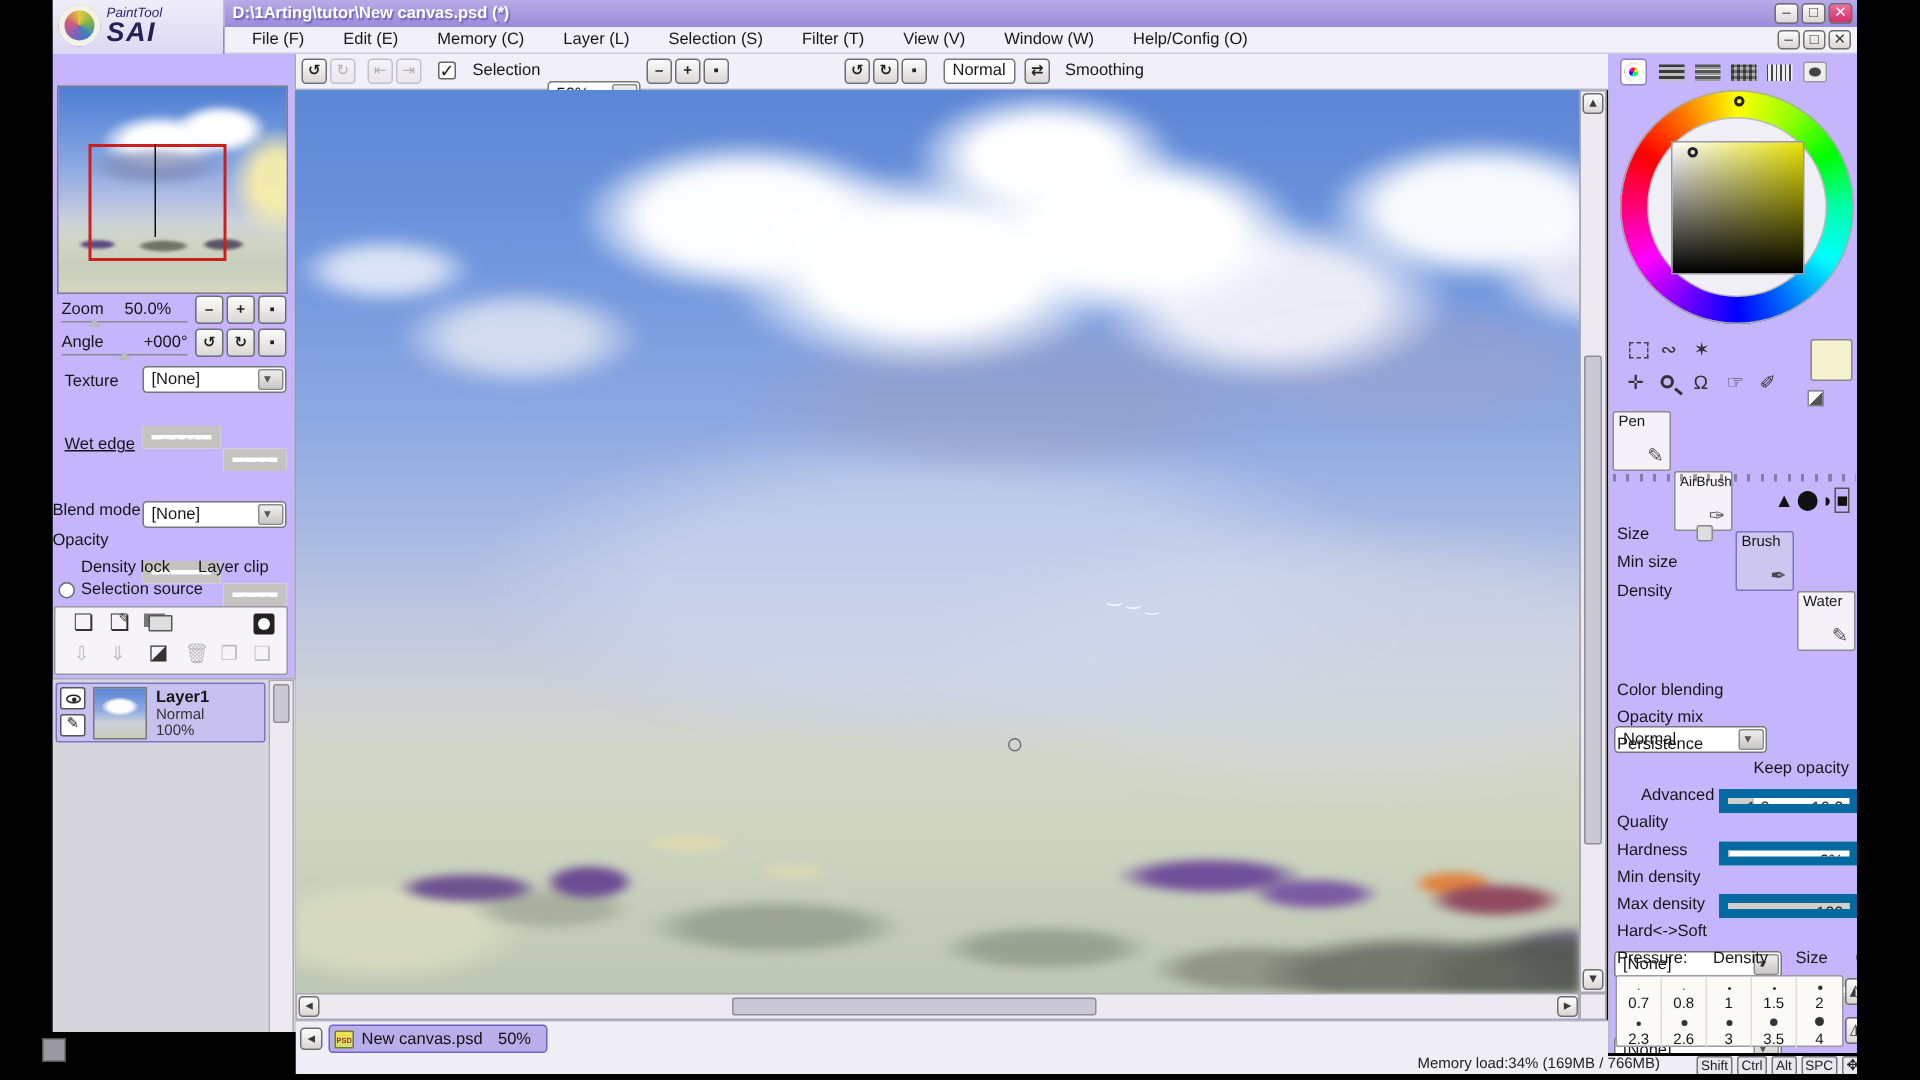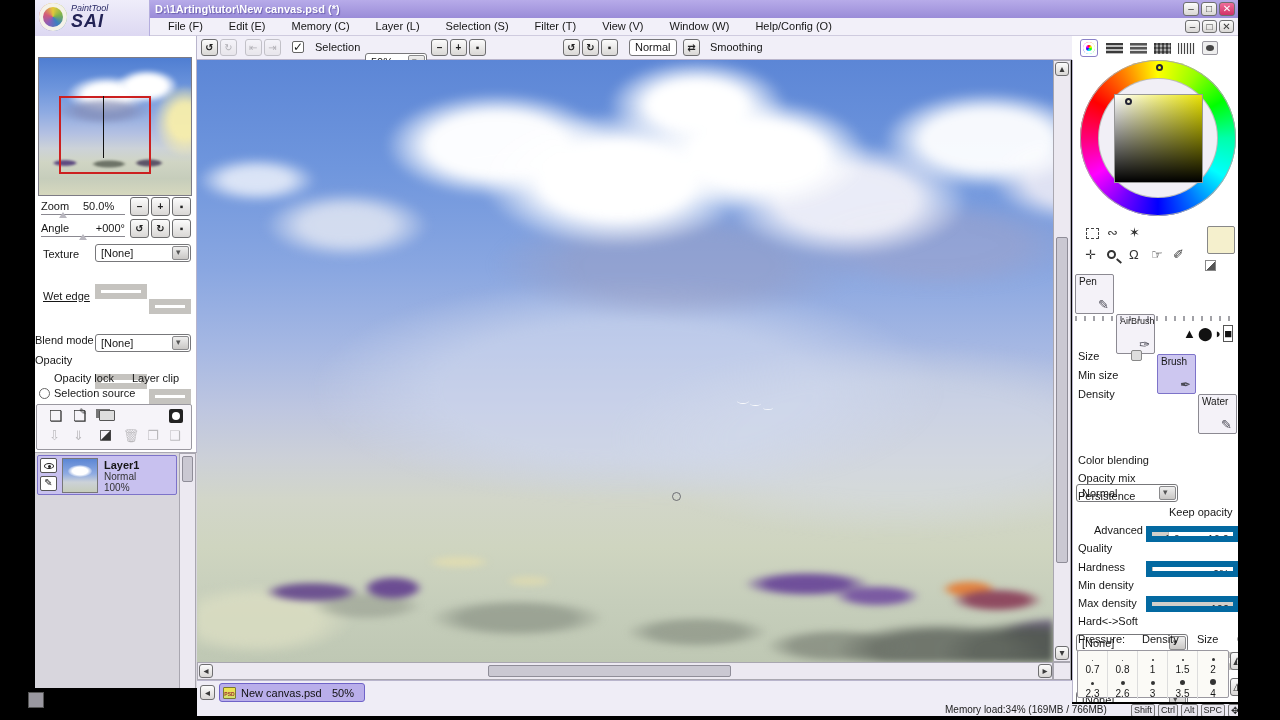--- a/index.html
+++ b/index.html
@@ -25,21 +25,21 @@
   .sl .fill{position:absolute;left:0;top:0;bottom:0;background:#d2cfca;border-right:1px solid #bdbab5;}
   .sl .slv{position:absolute;right:4px;top:1px;font-size:11px;font-weight:normal;color:#222;}
   .sl .sll{position:absolute;left:4px;top:1px;font-size:11px;color:#333;}
   .sl.gray{border-color:#c5c3bf;}
   .sl.gray .slv,.sl.gray .sll{color:#c2c0ba;}
   
   .chk{width:12px;height:12px;border:1px solid #666;border-radius:2px;background:#fff;position:relative;display:inline-block;}
   .chk.on::after{content:"✓";position:absolute;left:0px;top:-2px;font-size:12px;font-weight:bold;color:#1a1a1a;}
   .rad{width:11px;height:11px;border:1px solid #666;border-radius:50%;background:#fff;display:inline-block;}
   
-  .panel{background:#ffffff;}
+  .panel{background:#c4b5fd;}
   .group{border:1px solid #9a98a0;border-radius:2px;background:#f6f4f9;}
   
   .track{background:#ece9f1;border:1px solid #a9a7b0;}
   .thumb{background:#cac8d2;border:1px solid #8f8d98;border-radius:2px;}
   
   .key{border:1px solid #777;background:#e8e6ee;border-radius:2px;font-size:9px;padding:0 2px;height:11px;line-height:11px;color:#222;}
   
   .tool{border:1px solid #8c8a92;border-radius:2px;background:#f4f2f8;position:relative;}
   .tool.sel{background:#cdc7f0;border-color:#7d73c9;}
   .tool .tn{position:absolute;left:3px;top:1px;font-size:10px;}
@@ -197,21 +197,21 @@
       <span>Normal</span>
         <i class="arr"></i>
     </div>
     <span class="abs lbl" style="left:0px;top:318px;">Opacity</span>
     <div class="abs sl" style="left:58px;top:314px;width:98px;height:17px;">
       <i class="fill" style="width:100%;"></i>
         <span class="slv">100%</span>
     </div>
 
     <span class="abs chk" style="left:4px;top:336px;"></span>
-    <span class="abs lbl" style="left:19px;top:336px;">Opacity lock</span>
+    <span class="abs lbl" style="left:19px;top:336px;">Density lock</span>
     <span class="abs chk" style="left:82px;top:336px;"></span>
     <span class="abs lbl" style="left:97px;top:336px;">Layer clip</span>
     <span class="abs rad" style="left:4px;top:352px;"></span>
     <span class="abs lbl" style="left:19px;top:351px;">Selection source</span>
 
     
     <div class="abs group" style="left:1px;top:368px;width:156px;height:46px;">
       <span class="abs icn" style="left:12px;top:3px;font-size:15px;">❏</span>
       <span class="abs icn" style="left:36px;top:3px;font-size:15px;">❏<i class="abs" style="left:6px;top:0px;font-size:9px;">✎</i></span>
       <span class="abs icn" style="left:62px;top:5px;width:16px;height:11px;border:1px solid #555;border-radius:1px;background:#ddd;box-shadow:-4px -2px 0 -1px #777;"></span>

